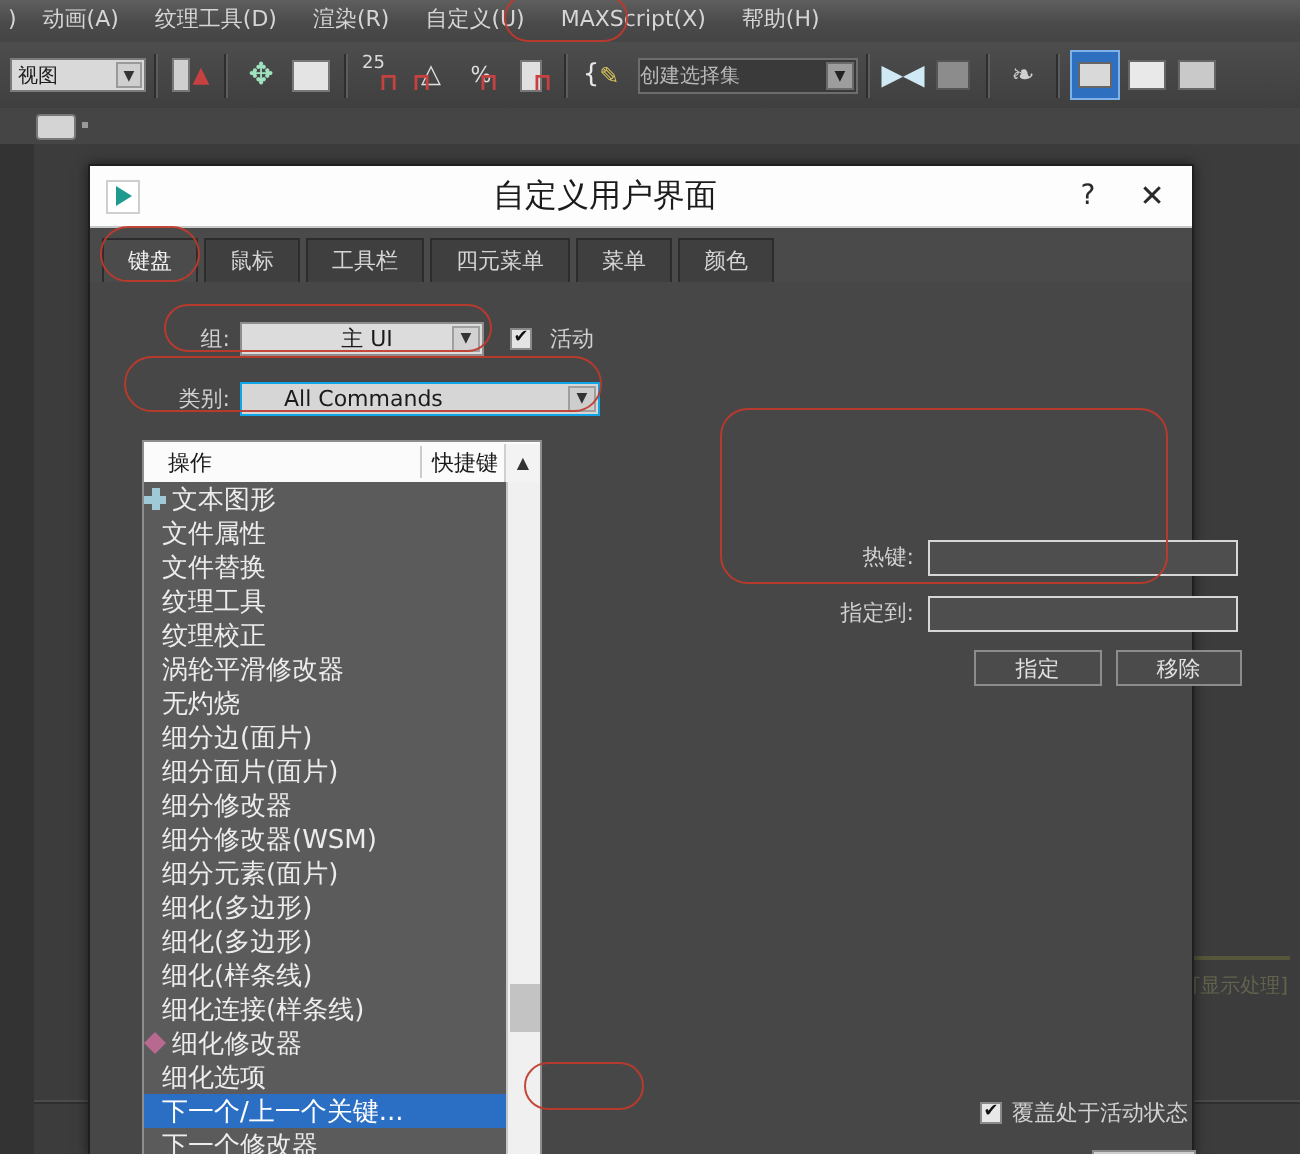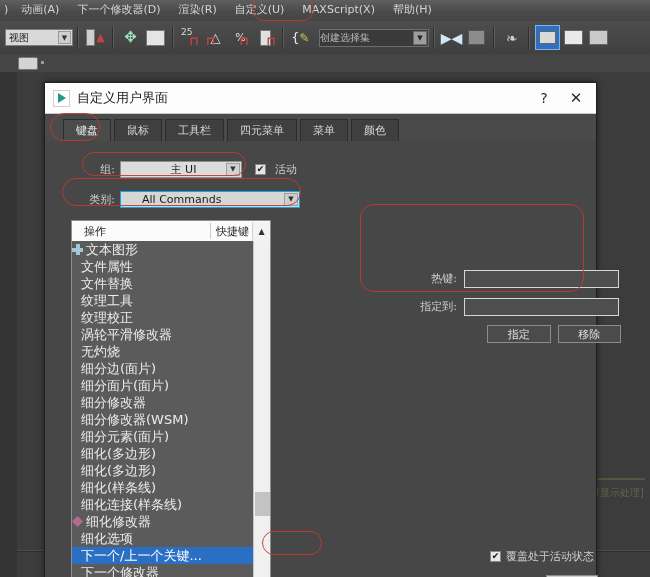--- a/index.html
+++ b/index.html
@@ -100,30 +100,30 @@
     display:flex;align-items:center;padding:0 4px 0 8px;
   }
   .dlg-icon{
     width:15px;height:15px;background:#ffffff;border:1px solid #cfcfcf;
     display:flex;align-items:center;justify-content:center;margin-right:7px;
   }
   .dlg-icon i{
     display:block;width:0;height:0;border-left:8px solid #1f9a8f;
     border-top:5px solid transparent;border-bottom:5px solid transparent;
   }
-  .dlg-title-text{flex:1;color:#1b1b1b;font-size:13px;}
+  .dlg-title-text{flex:1;color:#1b1b1b;font-size:16px;text-align:center;}
   .dlg-help,.dlg-close{
     width:32px;height:26px;display:flex;align-items:center;justify-content:center;
     color:#2a2a2a;font-size:14px;
   }
   .dlg-close{font-size:15px;}
 
   .tabstrip{
     height:27px;background:#4a4a4a;border-bottom:1px solid #303030;
-    display:flex;align-items:flex-end;padding-left:18px;gap:3px;
+    display:flex;align-items:flex-end;padding-left:6px;gap:3px;
     position:relative;
   }
   .tab{
     height:21px;padding:0 12px;background:#3f3f3f;border:1px solid #2c2c2c;
     border-bottom:none;color:#d6d6d6;font-size:11px;
     display:flex;align-items:center;white-space:nowrap;
   }
   .tab.sel{background:#4b4b4b;color:#f0f0f0;position:relative;}
 
   .dlg-body{position:absolute;left:0;top:58px;width:551px;height:437px;background:#474747;}
@@ -240,21 +240,21 @@
 </style>
 </head>
 <body>
 
 <div class="app">
 
   <div class="menubar">
     <div class="menu-items">
       <div class="menu-item first">)</div>
       <div class="menu-item">动画(A)</div>
-      <div class="menu-item">下一个修改器(D)</div>
+      <div class="menu-item">纹理工具(D)</div>
       <div class="menu-item">渲染(R)</div>
       <div class="menu-item hl">自定义(U)</div>
       <div class="menu-item">MAXScript(X)</div>
       <div class="menu-item">帮助(H)</div>
     </div>
   </div>
 
   <div class="toolbar">
     <div class="tb-combo">
       <span>视图</span>

